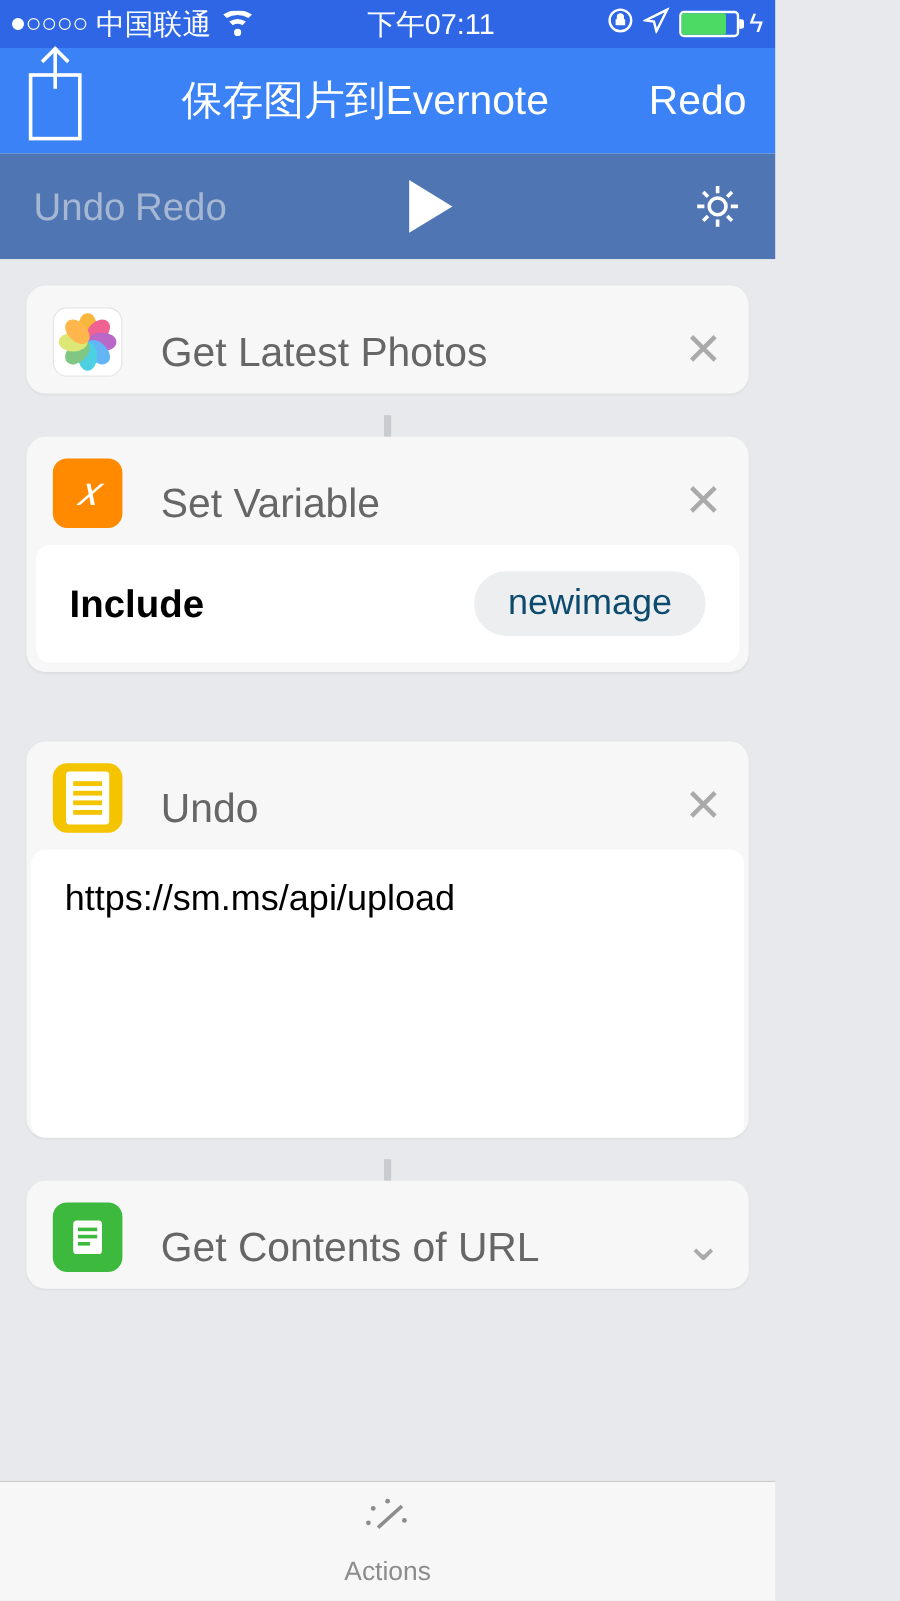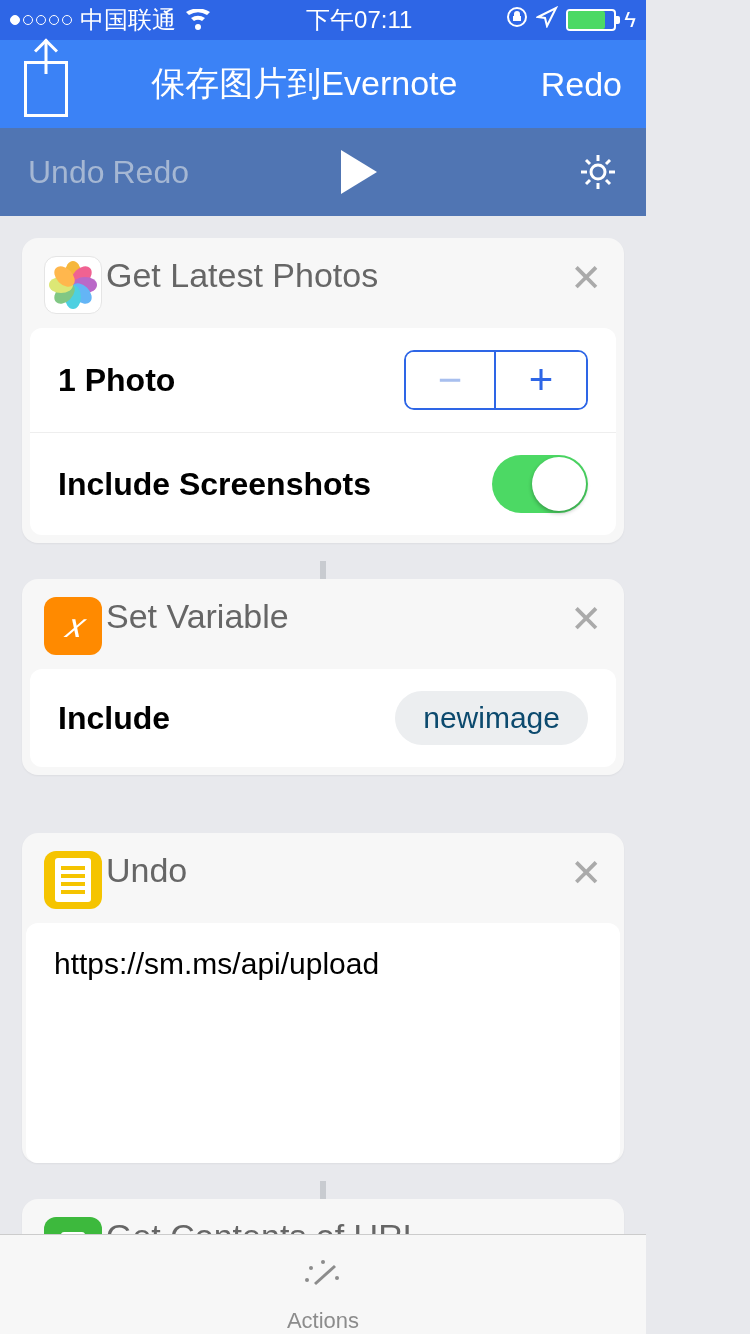--- a/index.html
+++ b/index.html
@@ -28,21 +28,21 @@
 
 
 .toolbar { height: 88px; background: #5075b3; display: flex; align-items: center; justify-content: space-between; padding: 0 28px; }
 .undo-redo { display: flex; gap: 8px; color: #a5b7d3; font-size: 32px; text-align: center; }
 .play-btn { width: 0; height: 0; border-top: 22px solid transparent; border-bottom: 22px solid transparent; border-left: 36px solid #fff; margin-left: -50px; }
 .gear-icon svg { display: block; }
 
 
 .content { flex: 1; overflow-y: auto; padding: 22px; background: #e8e9ed; }
 .card { background: #f7f7f7; border-radius: 16px; margin-bottom: 18px; box-shadow: 0 1px 2px rgba(0,0,0,0.05); }
-.card-header { display: flex; align-items: flex-start; padding: 18px 22px 14px; gap: 4px; }
+.card-header { display: flex; align-items: flex-end; padding: 18px 22px 14px; gap: 32px; }
 .card-icon { width: 58px; height: 58px; border-radius: 12px; display: flex; align-items: center; justify-content: center; flex-shrink: 0; }
 .card-title { font-size: 34px; color: #666; flex: 1; }
 .close-x { color: #aaa; font-size: 38px; font-weight: 300; }
 .card-body { background: #fff; border-radius: 0 0 16px 16px; margin: 0 4px 4px; border-radius: 12px; }
 .card .card-body-wrap { padding: 0 4px 4px; }
 
 .row { display: flex; align-items: center; justify-content: space-between; padding: 22px 28px; border-bottom: 1px solid #eee; }
 .row:last-child { border-bottom: none; }
 .row-label { font-size: 32px; font-weight: 600; color: #000; }
 
@@ -70,21 +70,21 @@
 
 .text-icon { background: #f5c400; }
 .text-icon-inner { width: 36px; height: 44px; background: #fff; border-radius: 3px; position: relative; }
 .text-icon-inner::before { content: ""; position: absolute; top: 8px; left: 6px; right: 6px; height: 4px; background: #f5c400; box-shadow: 0 8px 0 #f5c400, 0 16px 0 #f5c400, 0 24px 0 #f5c400; }
 
 
 .url-icon { background: #3db93d; }
 
 
 .tab-bar { height: 100px; background: #f7f7f7; border-top: 1px solid #ccc; display: flex; }
-.tab { flex: 1; display: flex; flex-direction: column; align-items: center; justify-content: flex-end; gap: 4px; font-size: 22px; }
+.tab { flex: 1; display: flex; flex-direction: column; align-items: center; justify-content: center; gap: 4px; font-size: 22px; }
 .tab-inactive { color: #8c8c8c; }
 .tab-active { color: #2e66e6; }
 
 
 .watermark { position: absolute; right: 12px; bottom: 106px; display: flex; align-items: center; gap: 8px; color: #999; font-size: 20px; opacity: 0.7; }
 .wm-circle { width: 38px; height: 38px; border-radius: 50%; background: #ddd; display: flex; align-items: center; justify-content: center; font-size: 22px; }
 </style>
 </head>
 <body>
 
@@ -167,37 +167,20 @@
             <div class="petal" style="background:#64b5f6;transform:translate(-50%,-100%) rotate(135deg)"></div>
             <div class="petal" style="background:#4dd0e1;transform:translate(-50%,-100%) rotate(180deg)"></div>
             <div class="petal" style="background:#81c784;transform:translate(-50%,-100%) rotate(225deg)"></div>
             <div class="petal" style="background:#dce775;transform:translate(-50%,-100%) rotate(270deg)"></div>
             <div class="petal" style="background:#ffb74d;transform:translate(-50%,-100%) rotate(315deg)"></div>
           </div>
         </div>
         <div class="card-title">Get Latest Photos</div>
         <div class="close-x">✕</div>
       </div>
-      <div class="card-body-wrap">
-        <div class="card-body">
-          <div class="row">
-            <span class="row-label">1 Photo</span>
-            <div class="stepper">
-              <button>−</button>
-              <button>+</button>
-            </div>
-          </div>
-          <div class="row">
-            <span class="row-label">Include Screenshots</span>
-            <div class="switch">
-                <div class="switch-knob"></div>
-              </div>
-          </div>
-        </div>
-      </div>
     </div>
 
     <div class="connector"></div>
 
     <div class="card">
       <div class="card-header">
         <div class="card-icon var-icon">𝑥</div>
         <div class="card-title">Set Variable</div>
         <div class="close-x">✕</div>
       </div>

